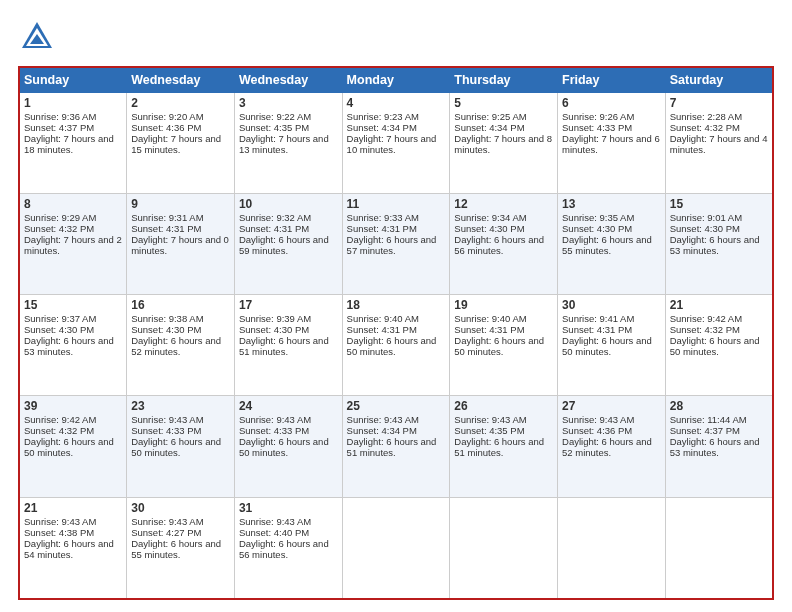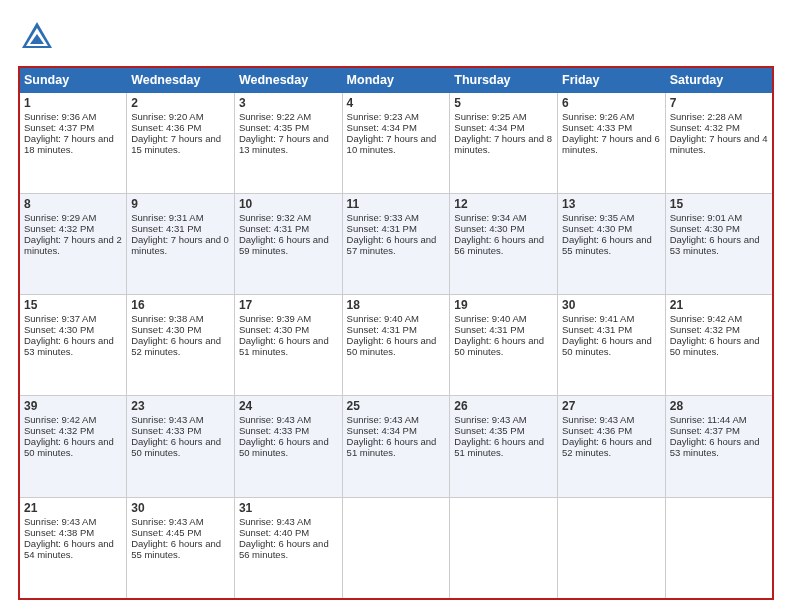--- a/index.html
+++ b/index.html
@@ -158,21 +158,21 @@
           <td><span class="day-num">39</span><span>Sunrise: 9:42 AM</span><br><span>Sunset: 4:32 PM</span><br><span>Daylight: 6 hours and 50 minutes.</span></td>
           <td><span class="day-num">23</span><span>Sunrise: 9:43 AM</span><br><span>Sunset: 4:33 PM</span><br><span>Daylight: 6 hours and 50 minutes.</span></td>
           <td><span class="day-num">24</span><span>Sunrise: 9:43 AM</span><br><span>Sunset: 4:33 PM</span><br><span>Daylight: 6 hours and 50 minutes.</span></td>
           <td><span class="day-num">25</span><span>Sunrise: 9:43 AM</span><br><span>Sunset: 4:34 PM</span><br><span>Daylight: 6 hours and 51 minutes.</span></td>
           <td><span class="day-num">26</span><span>Sunrise: 9:43 AM</span><br><span>Sunset: 4:35 PM</span><br><span>Daylight: 6 hours and 51 minutes.</span></td>
           <td><span class="day-num">27</span><span>Sunrise: 9:43 AM</span><br><span>Sunset: 4:36 PM</span><br><span>Daylight: 6 hours and 52 minutes.</span></td>
           <td><span class="day-num">28</span><span>Sunrise: 11:44 AM</span><br><span>Sunset: 4:37 PM</span><br><span>Daylight: 6 hours and 53 minutes.</span></td>
         </tr>
         <tr>
           <td><span class="day-num">21</span><span>Sunrise: 9:43 AM</span><br><span>Sunset: 4:38 PM</span><br><span>Daylight: 6 hours and 54 minutes.</span></td>
-          <td><span class="day-num">30</span><span>Sunrise: 9:43 AM</span><br><span>Sunset: 4:45 PM</span><br><span>Daylight: 6 hours and 55 minutes.</span></td>
+          <td><span class="day-num">30</span><span>Sunrise: 9:43 AM</span><br><span>Sunset: 4:27 PM</span><br><span>Daylight: 6 hours and 55 minutes.</span></td>
           <td><span class="day-num">31</span><span>Sunrise: 9:43 AM</span><br><span>Sunset: 4:40 PM</span><br><span>Daylight: 6 hours and 56 minutes.</span></td>
           <td class="empty-cell">&nbsp;</td>
           <td class="empty-cell">&nbsp;</td>
           <td class="empty-cell">&nbsp;</td>
           <td class="empty-cell">&nbsp;</td>
         </tr>
       </tbody>
   </table>
 </div>
 

